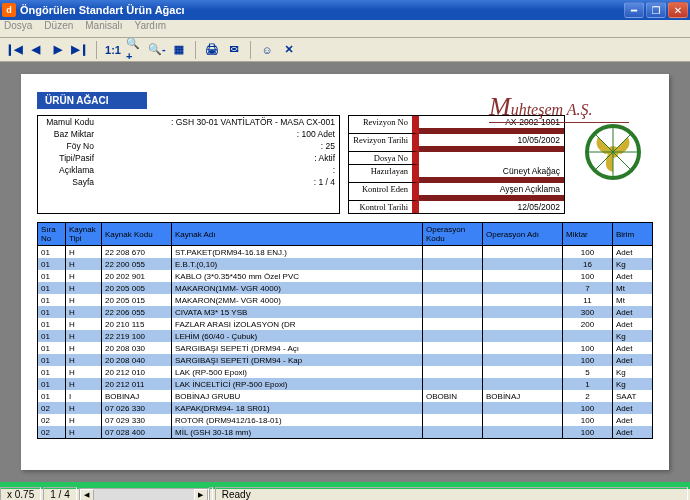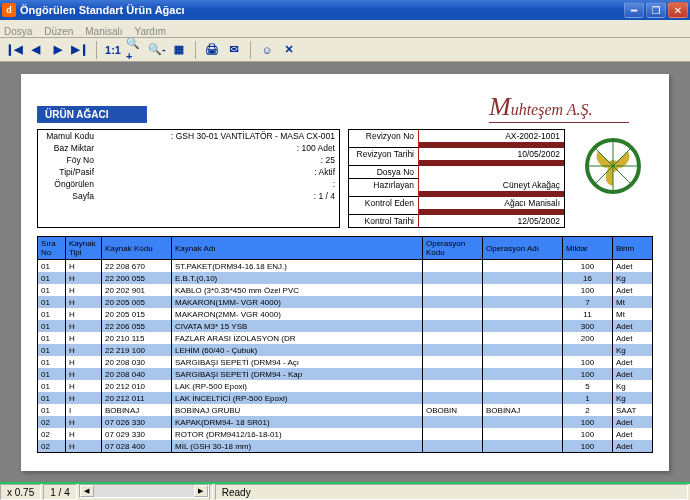--- a/index.html
+++ b/index.html
@@ -41,21 +41,21 @@
     font-size: 10px;
     display:flex;align-items:center;justify-content:center;
     cursor:pointer;
   }
   .winbtn.close { background: linear-gradient(to bottom,#e06a4a,#c0392a); }
   .menubar {
     height: 18px;
     background: #ece9d8;
     border-bottom: 1px solid #aca899;
     display: flex;
-    align-items: flex-end;
+    align-items: flex-start;
     padding-left: 4px;
     gap: 12px;
     color: #888;
     font-size: 10px;
   }
   .toolbar {
     height: 24px;
     background: #ece9d8;
     border-bottom: 1px solid #aca899;
     display: flex;
@@ -101,30 +101,29 @@
   .logo .m { font-size: 26px; }
   .logo .underline { border-top:1px solid #8b3030; width:140px; margin-top:0px;}
   .reporttitle {
     background: #2050b0;
     color: white;
     font-weight: bold;
     font-size: 10px;
     padding: 3px 8px;
     width: 110px;
     margin-bottom: 6px;
-    margin-top: 14px;
   }
   .headerrow { display:flex; gap: 8px; margin-bottom:8px;text-align:right;}
   .headerleft { flex: 1.4; border:1px solid #000; font-size:8.5px;}
   .headerleft .row { display:flex; border-bottom:none;}
   .headerleft .lbl { width:60px; padding:1px 4px; }
   .headerleft .val { flex:1; padding:1px 4px;}
   .headermid { flex: 1; border:1px solid #000; font-size:8.5px;}
   .headermid .row { display:flex;}
-  .headermid .lbl { width:70px; padding:1px 4px; border-right:1px solid #b91c1c; border-bottom:1px solid #000;}
+  .headermid .lbl { width:70px; padding:1px 4px; border-right:7px solid #b91c1c; border-bottom:1px solid #000;font-family:Liberation Serif, serif;}
   .headermid .val { flex:1; padding:1px 4px; border-bottom:6px solid #7f1d1d;}
   .headermid .row:last-child .lbl,.headermid .row:last-child .val{border-bottom:none;}
   .fanimg {
     width: 80px; height: 74px;
     border: none;
     display:flex;align-items:center;justify-content:center;
   }
   .fan-svg { width:60px; height:60px; }
   table.grid {
     width: 100%;
@@ -143,22 +142,23 @@
     border-left: 1px solid #000;
     border-right: 1px solid #000;
     padding: 1.5px 3px;
   }
   table.grid tr.odd td { background: #a8c5ec; }
   table.grid tr.even td { background: #fff; }
   .num { text-align: center; }
   .statusbar {
     height: 18px;
     background: #ece9d8;
-    border-top: 2px solid #22c55e;
+    border-top: 7px solid #22c55e;
     display: flex;
+    align-items: center;
     font-size: 10px;
     position:absolute;
     bottom:0;left:0;right:0;
   }
   .statusbar .cell { border:1px inset #fff; padding:1px 6px; margin-right:2px; height:16px; display:flex;align-items:center;}
   .statusbar .scroll { width:130px; height:14px; border:1px inset #fff; background:#ece9d8; display:flex;}
   .statusbar .scroll .btn{width:14px;background:#ece9d8;border:1px outset #fff;font-size:7px;display:flex;align-items:center;justify-content:center;}
   .statusbar .scroll .track{flex:1;background:#ddd;}
 </style>
 </head>
@@ -219,21 +219,21 @@
           </div>
         <div class="row">
             <div class="lbl">Föy No</div>
             <div class="val">: 25</div>
           </div>
         <div class="row">
             <div class="lbl">Tipi/Pasif</div>
             <div class="val">: Aktif</div>
           </div>
         <div class="row">
-            <div class="lbl">Öngörülen</div>
+            <div class="lbl">Açıklama</div>
             <div class="val">:</div>
           </div>
         <div class="row">
             <div class="lbl">Sayfa</div>
             <div class="val">: 1  /  4</div>
           </div>
       </div>
       <div class="headermid">
         <div class="row">
             <div class="lbl">Revizyon No</div>
@@ -245,21 +245,21 @@
           </div>
         <div class="row">
             <div class="lbl">Dosya No</div>
           </div>
         <div class="row">
             <div class="lbl">Hazırlayan</div>
             <div class="val">Cüneyt Akağaç</div>
           </div>
         <div class="row">
             <div class="lbl">Kontrol Eden</div>
-            <div class="val">Ağacı Manisalı</div>
+            <div class="val">Ayşen Açıklama</div>
           </div>
         <div class="row">
             <div class="lbl">Kontrol Tarihi</div>
             <div class="val">12/05/2002</div>
           </div>
       </div>
       <div class="fanimg">
         <svg class="fan-svg" viewBox="0 0 60 60">
           <circle cx="30" cy="30" r="26" fill="none" stroke="#2a7a2a" stroke-width="4"></circle>
           <circle cx="30" cy="30" r="6" fill="#d0b030"></circle>

